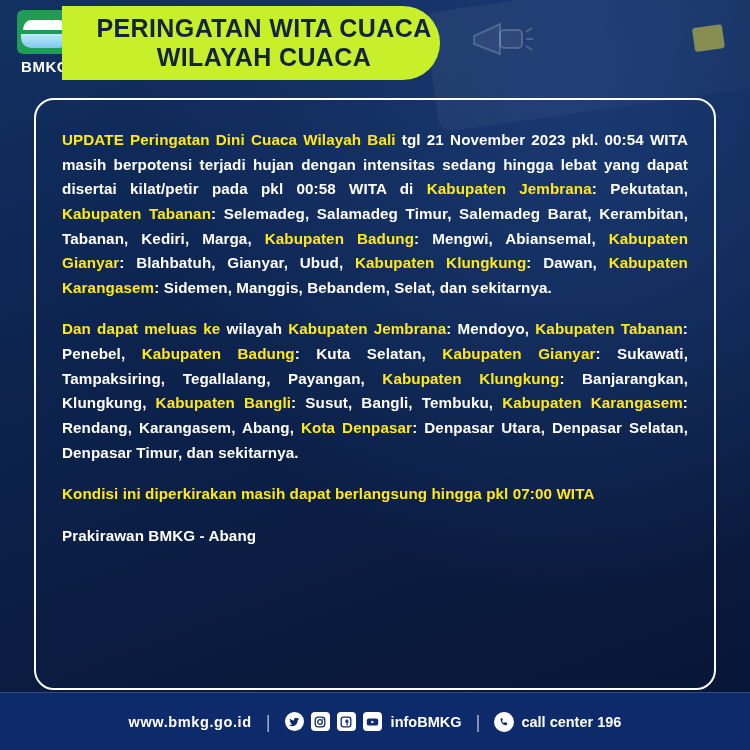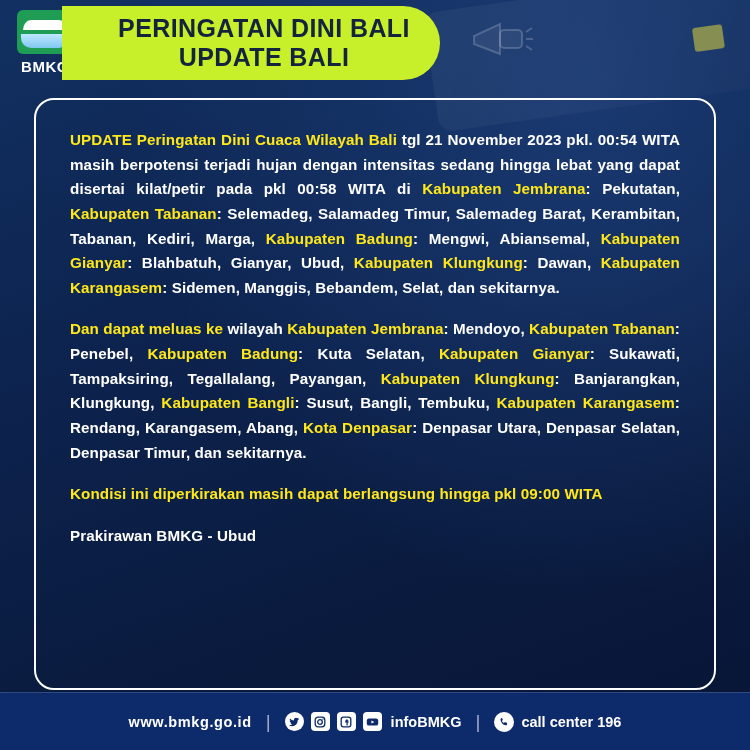--- a/index.html
+++ b/index.html
@@ -100,21 +100,21 @@
     text-align: center;
     letter-spacing: 0.4px;
   }
   
   .card {
     position: absolute;
     left: 34px; top: 98px;
     width: 682px; height: 592px;
     border: 2px solid #ffffff;
     border-radius: 20px;
-    padding: 28px 34px;
+    padding: 28px 26px;
   }
   .body-text {
     color: #ffffff;
     font-size: 15.2px;
     line-height: 1.62;
     text-align: justify;
     font-weight: bold;
     letter-spacing: 0.1px;
   }
   .body-text p { margin-bottom: 17px; }
@@ -199,32 +199,32 @@
     <path d="M56 14 L62 10 M56 21 L63 21 M56 28 L62 32" stroke="rgba(255,255,255,0.35)" stroke-width="2" fill="none"></path>
   </svg>
 
   <div class="header">
     <div class="logo">
       <div class="logo-mark"></div>
       <div class="logo-text">BMKG</div>
     </div>
     <div class="title-plate">
       <div class="title-text">
-        <span>PERINGATAN DINI BALI</span><br>
-        <span>UPDATE BALI</span>
+        <span>PERINGATAN WITA CUACA</span><br>
+        <span>WILAYAH CUACA</span>
       </div>
     </div>
   </div>
 
   <div class="card">
     <div class="body-text">
       <p><span class="hl">UPDATE Peringatan Dini Cuaca Wilayah Bali</span><span class="plain"> tgl 21 November 2023 pkl. 00:54 WITA masih berpotensi terjadi hujan dengan intensitas sedang hingga lebat yang dapat disertai kilat/petir pada pkl 00:58 WITA di </span><span class="hl">Kabupaten Jembrana</span><span class="plain">: Pekutatan, </span><span class="hl">Kabupaten Tabanan</span><span class="plain">: Selemadeg, Salamadeg Timur, Salemadeg Barat, Kerambitan, Tabanan, Kediri, Marga, </span><span class="hl">Kabupaten Badung</span><span class="plain">: Mengwi, Abiansemal, </span><span class="hl">Kabupaten Gianyar</span><span class="plain">: Blahbatuh, Gianyar, Ubud, </span><span class="hl">Kabupaten Klungkung</span><span class="plain">: Dawan, </span><span class="hl">Kabupaten Karangasem</span><span class="plain">: Sidemen, Manggis, Bebandem, Selat, dan sekitarnya.</span></p>
       <p><span class="hl">Dan dapat meluas ke</span><span class="plain"> wilayah </span><span class="hl">Kabupaten Jembrana</span><span class="plain">: Mendoyo, </span><span class="hl">Kabupaten Tabanan</span><span class="plain">: Penebel, </span><span class="hl">Kabupaten Badung</span><span class="plain">: Kuta Selatan, </span><span class="hl">Kabupaten Gianyar</span><span class="plain">: Sukawati, Tampaksiring, Tegallalang, Payangan, </span><span class="hl">Kabupaten Klungkung</span><span class="plain">: Banjarangkan, Klungkung, </span><span class="hl">Kabupaten Bangli</span><span class="plain">: Susut, Bangli, Tembuku, </span><span class="hl">Kabupaten Karangasem</span><span class="plain">: Rendang, Karangasem, Abang, </span><span class="hl">Kota Denpasar</span><span class="plain">: Denpasar Utara, Denpasar Selatan, Denpasar Timur, dan sekitarnya.</span></p>
-      <p class="note">Kondisi ini diperkirakan masih dapat berlangsung hingga pkl 09:00 WITA</p>
-      <p class="sign last">Prakirawan BMKG - Ubud</p>
+      <p class="note">Kondisi ini diperkirakan masih dapat berlangsung hingga pkl 07:00 WITA</p>
+      <p class="sign last">Prakirawan BMKG - Abang</p>
     </div>
   </div>
 
   <div class="footer">
     <span class="footer-url">www.bmkg.go.id</span>
     <span class="divider">|</span>
     <span class="social">
       <span class="sicon circle">
         <svg width="12" height="12" viewBox="0 0 12 12">
             <path d="M11 2.4c-.4.2-.8.3-1.2.4.4-.2.6-.6.8-1-.4.2-.8.4-1.3.5A2 2 0 0 0 6 4.1c0 .2 0 .3.1.5A5.6 5.6 0 0 1 2 2.5a2 2 0 0 0 .6 2.6c-.3 0-.6-.1-.9-.3 0 1 .7 1.8 1.6 2-.3.1-.6.1-.9 0 .3.8 1 1.4 1.9 1.4A5.6 5.6 0 0 1 1 9.3 5.7 5.7 0 0 0 9.7 4.3c.4-.3.8-.7 1.3-1.2z" fill="#0d2a6b"></path>

